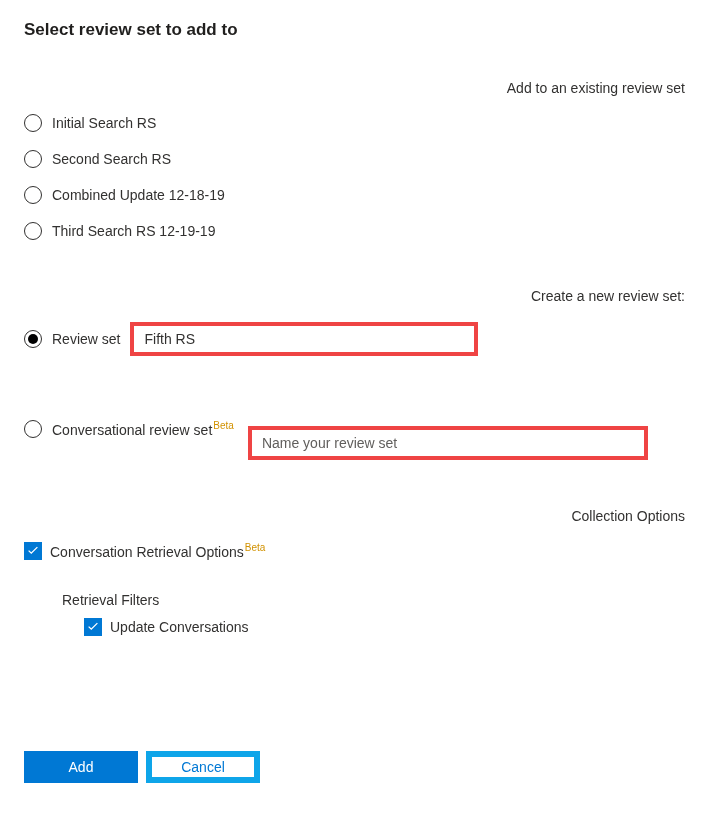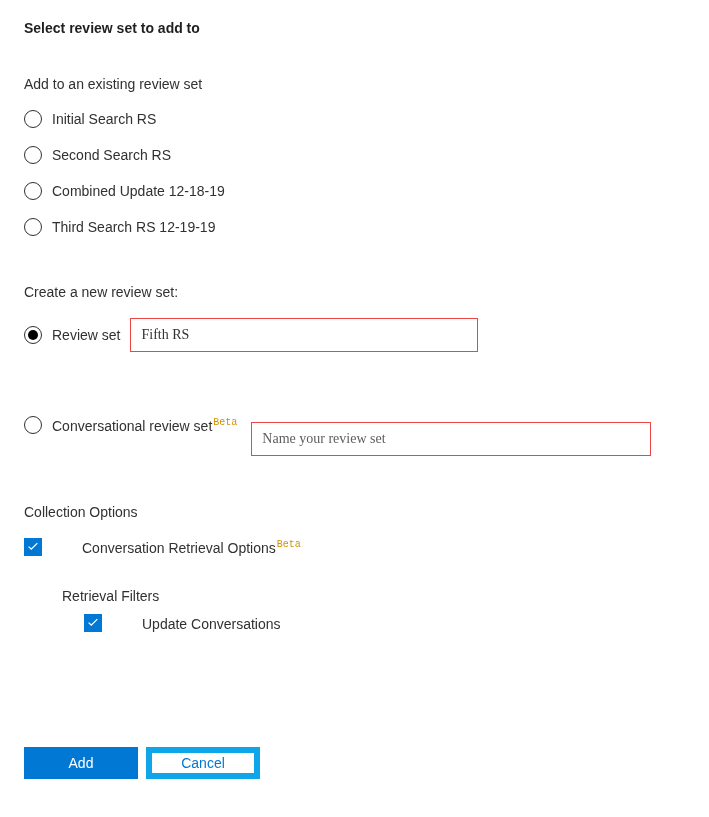--- a/index.html
+++ b/index.html
@@ -9,29 +9,30 @@
     }
     body {
       font-family: "Segoe UI", -apple-system, BlinkMacSystemFont, sans-serif;
       font-size: 14px;
       color: #323130;
       background: #ffffff;
       padding: 20px 24px;
       width: 709px;
     }
     .page-title {
-      font-size: 14px;
+      font-size: 17px;
       font-weight: 600;
       color: #201f1e;
       margin-bottom: 40px;
     }
     .section-label {
       font-size: 14px;
       color: #323130;
       margin-bottom: 18px;
+      text-align: right;
     }
     .radio-list {
       margin-bottom: 48px;
     }
     .radio-item {
       display: flex;
       align-items: center;
       margin-bottom: 18px;
       cursor: pointer;
     }
@@ -61,64 +62,62 @@
     .review-set-row {
       display: flex;
       align-items: center;
       margin-bottom: 42px;
     }
     .review-set-row .radio-item {
       margin-bottom: 0;
       margin-right: 10px;
     }
     .text-input {
-      border: 1px solid #ef4444;
+      border: 4px solid #ef4444;
       height: 34px;
       padding: 0 10px;
       font-size: 14px;
-      font-family: Liberation Serif, serif;
+      font-family: Liberation Sans, sans-serif;
       outline: none;
       color: #323130;
     }
     .text-input.review-name {
       width: 348px;
     }
     .text-input.conv-name {
       width: 400px;
       margin-top: 28px;
     }
     .text-input::placeholder {
       color: #605e5c;
     }
     .beta-badge {
       font-size: 10px;
       color: #d29200;
       vertical-align: super;
       font-weight: 400;
       margin-left: 1px;
-      font-family: Liberation Mono, monospace;
     }
     .conv-row {
       display: flex;
       align-items: center;
       margin-bottom: 48px;
     }
     .conv-row .radio-item {
       margin-bottom: 0;
       margin-right: 14px;
     }
     .collection-section {
       margin-bottom: 115px;
     }
     .checkbox-item {
       display: flex;
-      align-items: flex-end;
+      align-items: center;
       cursor: pointer;
       margin-top: 16px;
-      gap: 32px;
     }
     .checkbox-box {
       width: 18px;
       height: 18px;
       background: #0078d4;
       display: inline-flex;
       align-items: center;
       justify-content: center;
       margin-right: 8px;
       flex-shrink: 0;

